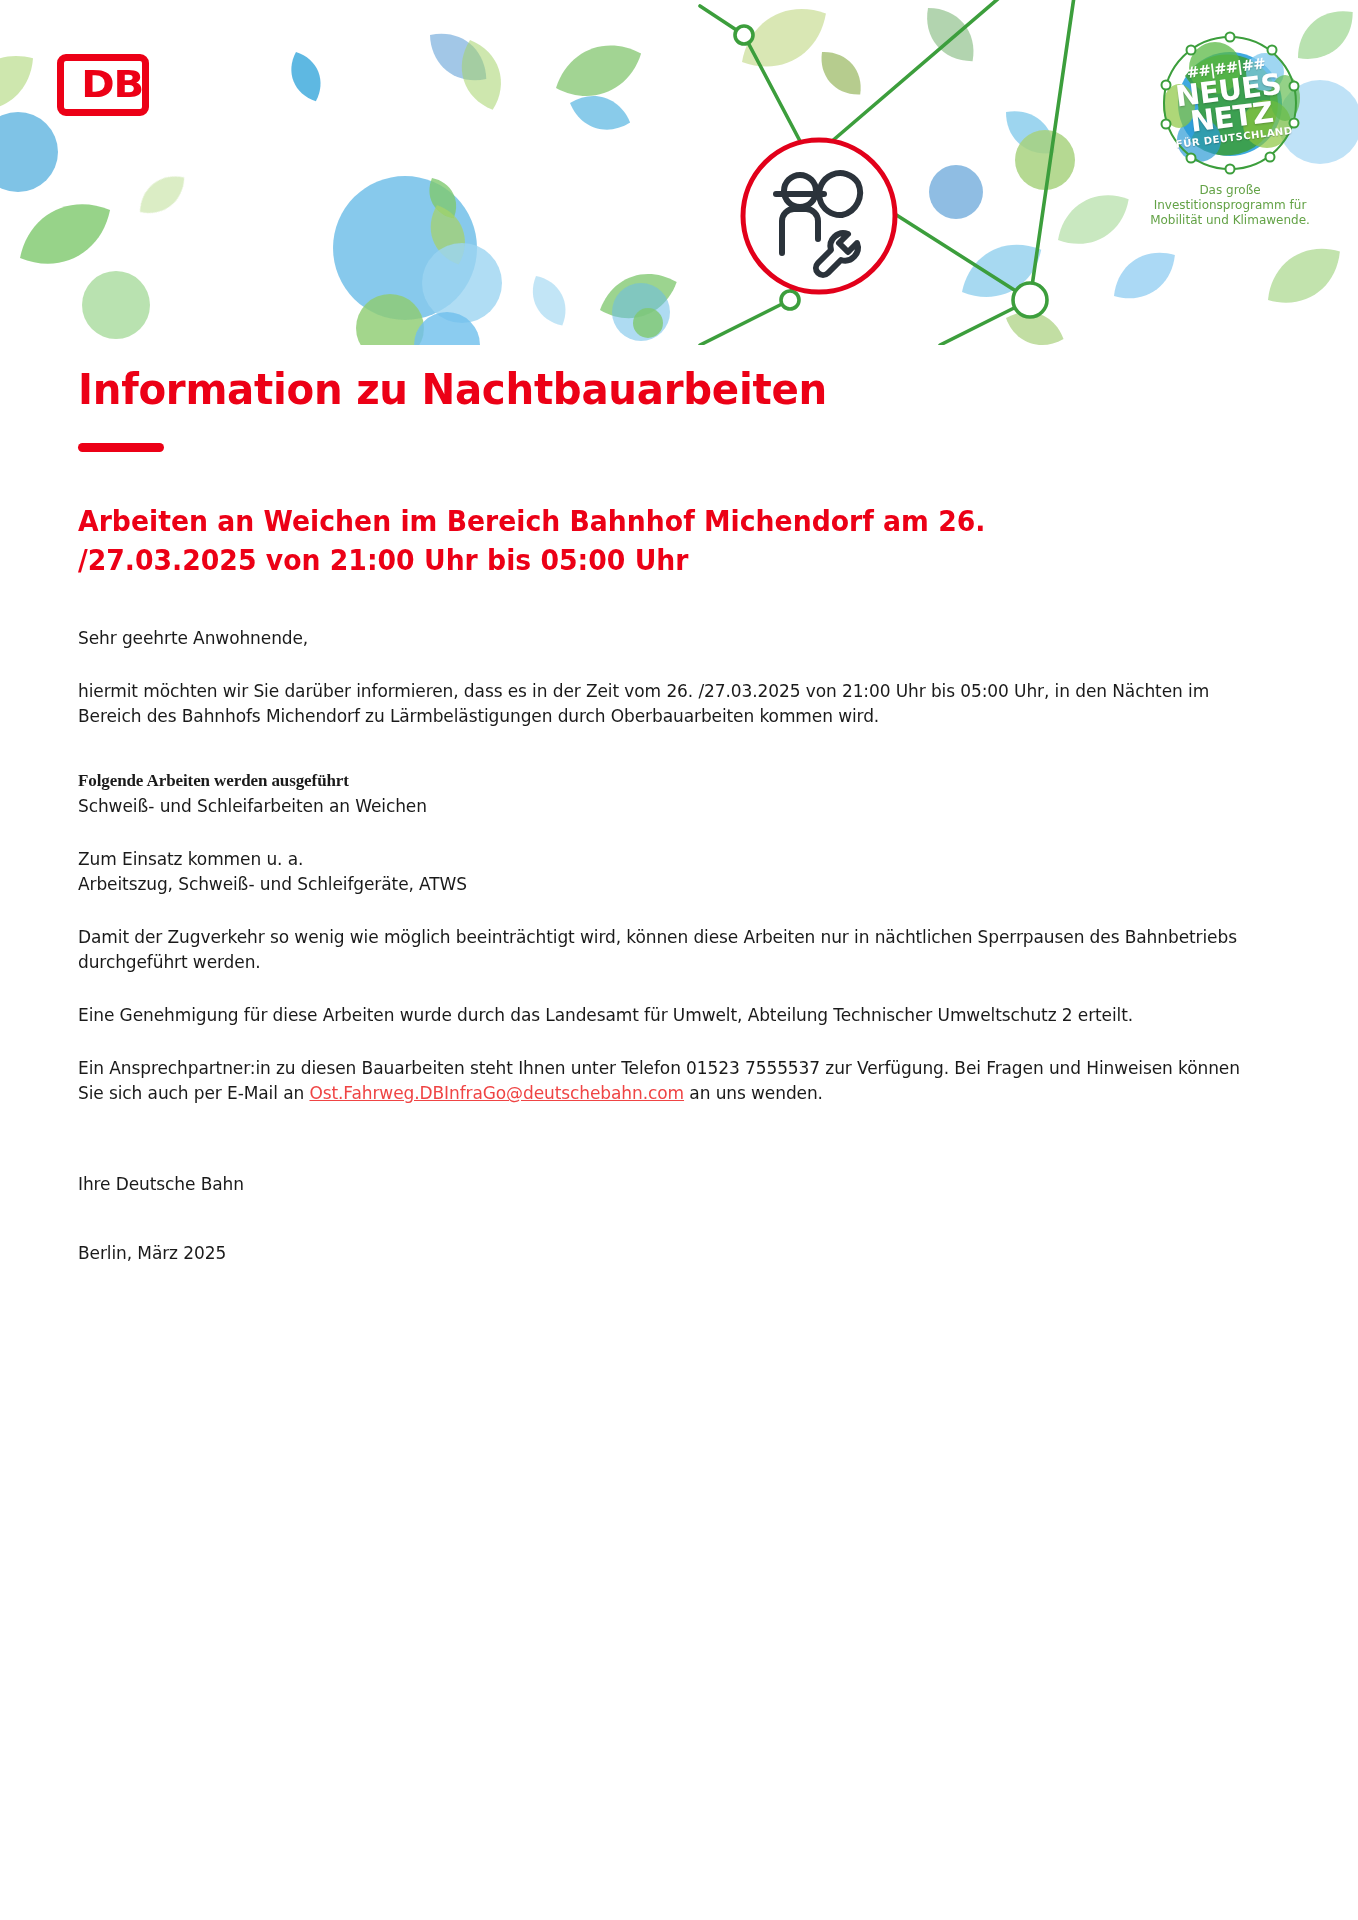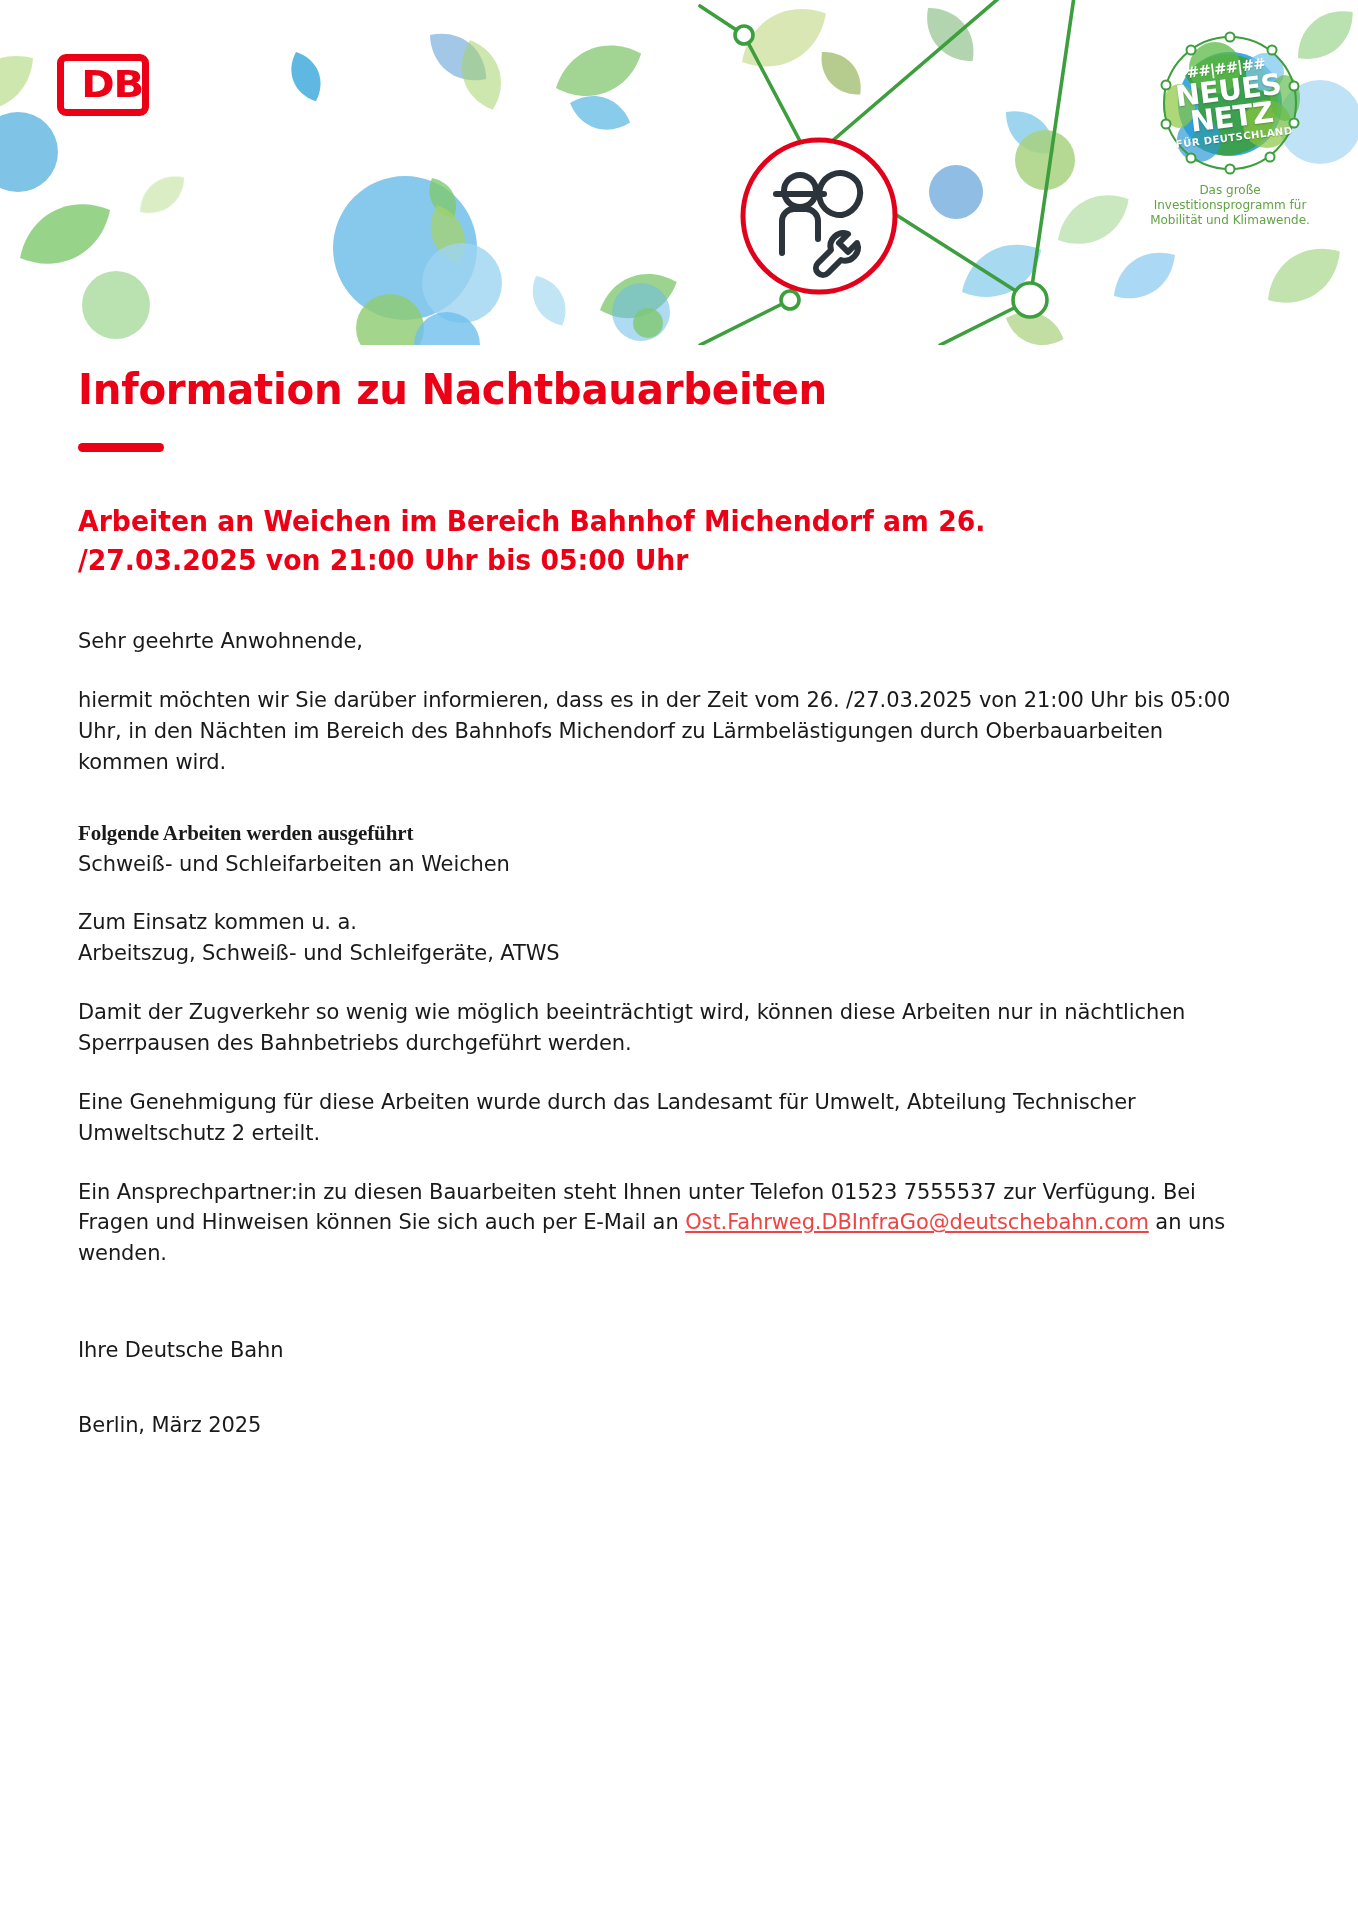--- a/index.html
+++ b/index.html
@@ -165,21 +165,21 @@
     font-weight: 700;
     font-size: 27.5px;
     line-height: 1.42;
     margin: 50px 0 0 0;
     max-width: 1060px;
     transform: scaleX(0.97);
     transform-origin: left center;
   }
 
   .para {
-    font-size: 21px;
+    font-size: 17px;
     line-height: 1.47;
     margin: 28px 0 0 0;
     max-width: 1182px;
     color: #1a1a1a;
     letter-spacing: -0.1px;
   }
   .para.tight {
     margin-top: 0;
   }
   .para.bold {

